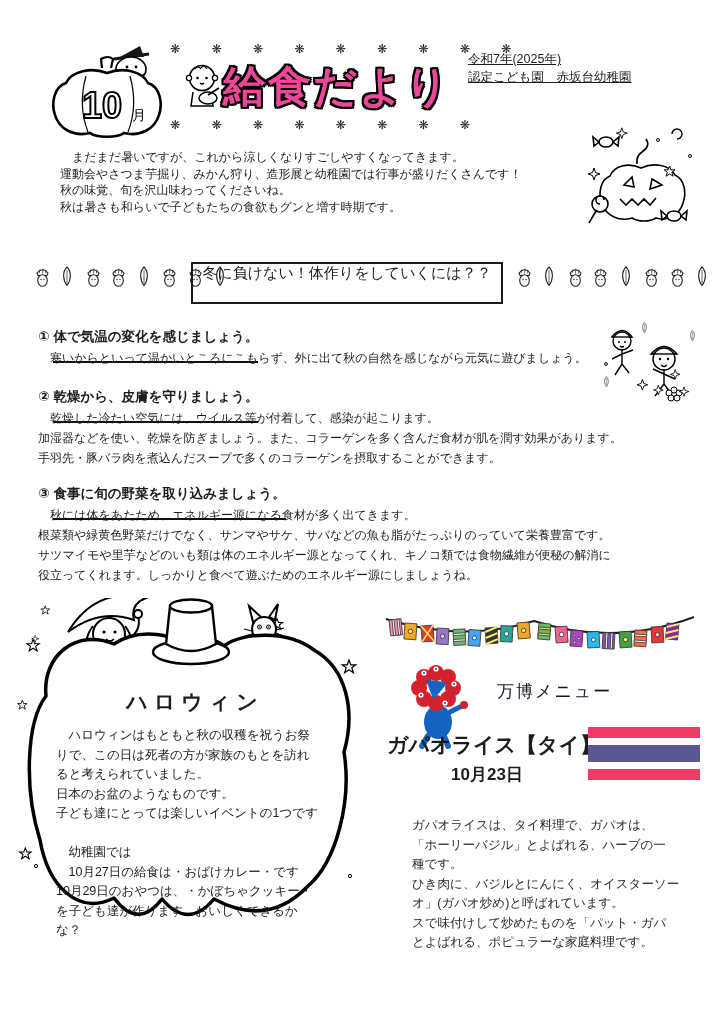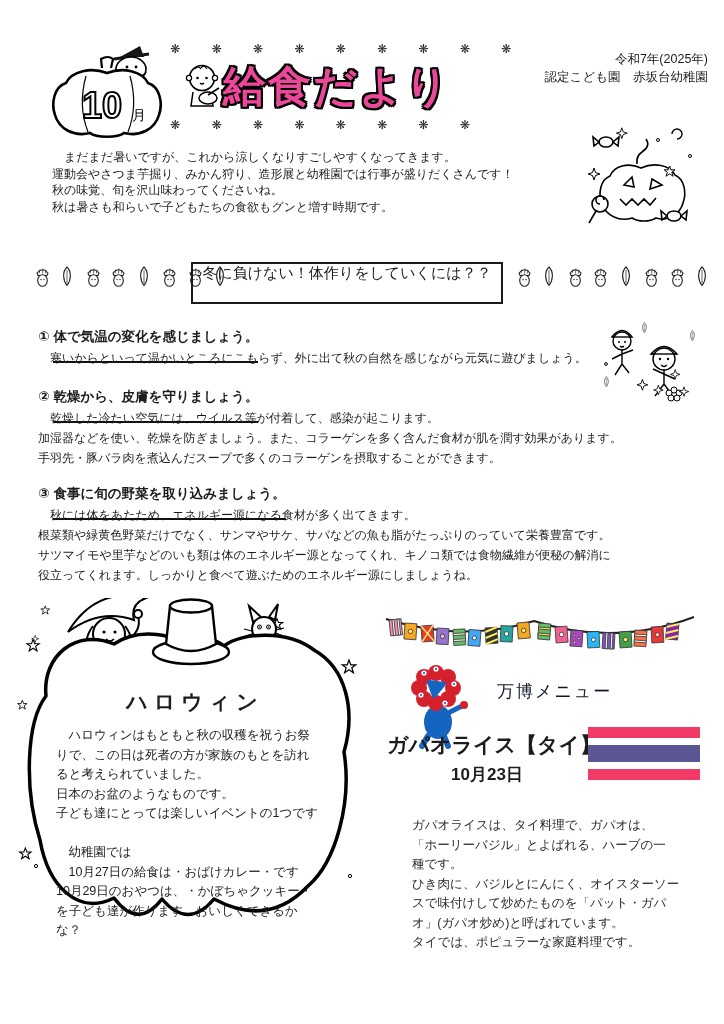--- a/index.html
+++ b/index.html
@@ -4,21 +4,21 @@
 <style>
   html,body{margin:0;padding:0;background:#9a9a9a;}
   .page{position:relative;width:724px;height:1024px;background:#ffffff;overflow:hidden;
         font-family:"Liberation Sans","DejaVu Sans",sans-serif;color:#1c1c1c;margin:0 auto;}
   .abs{position:absolute;}
   .t-line{font-size:12px;line-height:16.5px;white-space:nowrap;}
   .body-line{font-size:12px;line-height:20px;white-space:nowrap;}
   .sec-head{font-size:13.5px;font-weight:bold;white-space:nowrap;}
   .sec-num{margin-right:4px;}
   .sec-title{border-bottom:2px solid #111;padding-bottom:17px;font-family:Liberation Serif, serif;}
-  .header-right{font-size:12.5px;line-height:18px;text-align:right;white-space:nowrap;}
+  .header-right{font-size:12.5px;line-height:18px;text-align:left;white-space:nowrap;text-decoration:underline;}
   .flower-row{font-size:12px;letter-spacing:14px;color:#222;white-space:nowrap;text-align:center;}
   .newsletter-title{font-size:43px;font-weight:bold;letter-spacing:2px;color:#ec4899;white-space:nowrap;
     text-shadow:-2px -2px 0 #000,2px -2px 0 #000,-2px 2px 0 #000,2px 2px 0 #000,
                  0 -2px 0 #000,0 2px 0 #000,-2px 0 0 #000,2px 0 0 #000;}
   .banner-box{border:2.5px solid #1a1a1a;width:308px;height:38px;display:flex;align-items:flex-start;justify-content:center;}
   .banner-text{font-size:15px;white-space:nowrap;}
   .hl-title{font-size:21px;font-weight:bold;letter-spacing:6px;text-align:center;white-space:nowrap;}
   .hl-line{font-size:12.5px;line-height:19.5px;min-height:19.5px;white-space:nowrap;}
   .expo-label{font-size:17px;letter-spacing:2px;color:#0f172a;white-space:nowrap;}
   .expo-title{font-size:21px;font-weight:bold;white-space:nowrap;}
@@ -85,21 +85,21 @@
       <span class="newsletter-title">給食だより</span>
     </div>
     <div class="flower-row" style="margin-top:2px">❋ ❋ ❋ ❋ ❋ ❋ ❋ ❋</div>
   </div>
 
   <div class="abs header-right" style="left:468px;top:50px;width:240px">
     <div>令和7年(2025年)</div>
     <div>認定こども園　赤坂台幼稚園</div>
   </div>
 
-  <div class="abs" style="left:52px;top:149px">
+  <div class="abs" style="left:60px;top:149px">
     <div class="t-line">　まだまだ暑いですが、これから涼しくなりすごしやすくなってきます。</div>
     <div class="t-line">運動会やさつま芋掘り、みかん狩り、造形展と幼稚園では行事が盛りだくさんです！</div>
     <div class="t-line">秋の味覚、旬を沢山味わってくださいね。</div>
     <div class="t-line">秋は暑さも和らいで子どもたちの食欲もグンと増す時期です。</div>
   </div>
 
   <svg class="abs" style="left:584px;top:126px" width="118" height="108" viewBox="0 0 118 108">
     <g fill="#fff" stroke="#000" stroke-width="1.6">
       <path d="M57,42 C44,36 30,40 26,50 C16,54 14,68 18,78 C22,90 36,96 48,92 C54,96 66,96 72,92 C84,96 96,88 99,77 C103,66 100,53 91,49 C86,39 70,36 57,42 Z"></path>
       <path d="M53,38 Q52,30 58,26 Q67,20 62,13" fill="none"></path>
@@ -435,18 +435,18 @@
       <div class="s2"></div>
       <div class="w"></div>
       <div class="s1"></div>
   </div>
 
   <div class="abs" style="left:388px;top:816px">
     <div class="expo-line">ガパオライスは、タイ料理で、ガパオは、</div>
     <div class="expo-line">「ホーリーバジル」とよばれる、ハーブの一</div>
     <div class="expo-line">種です。</div>
     <div class="expo-line">ひき肉に、バジルとにんにく、オイスターソー</div>
+    <div class="expo-line">オ」(ガパオ炒め)と呼ばれています。</div>
     <div class="expo-line">スで味付けして炒めたものを「パット・ガパ</div>
-    <div class="expo-line">オ」(ガパオ炒め)と呼ばれています。</div>
-    <div class="expo-line">タイでは、ポピュラーな家庭料理です。</div>
+    <div class="expo-line">とよばれる、ポピュラーな家庭料理です。</div>
   </div>
 
 </div>
 
 </body></html>

